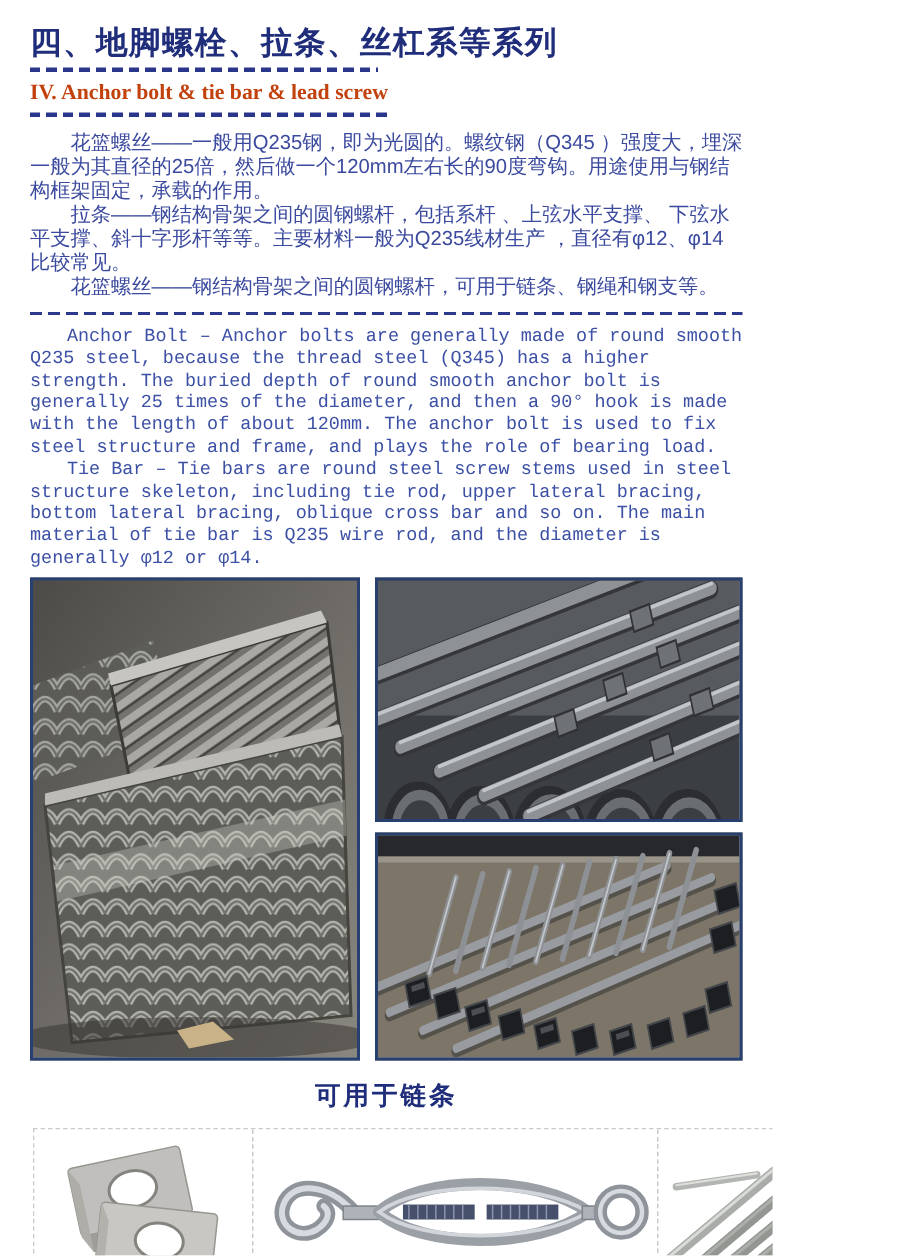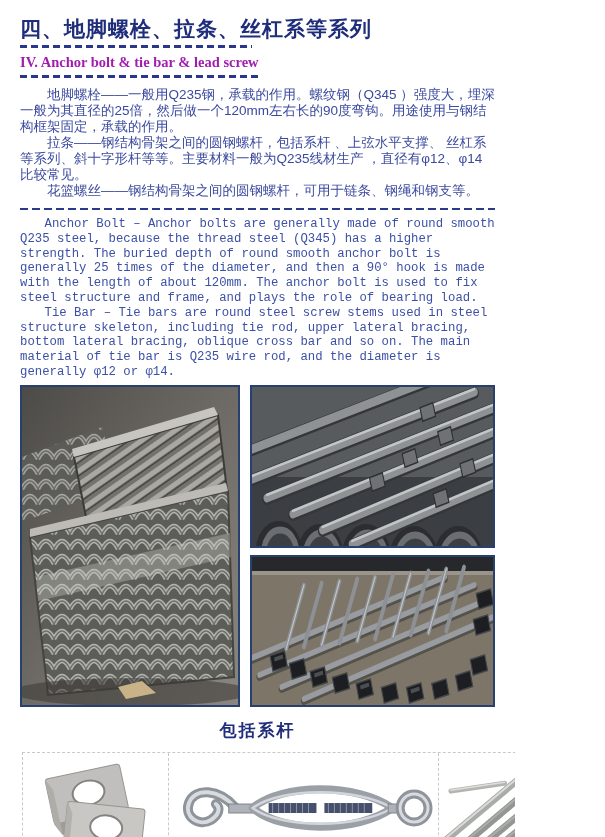--- a/index.html
+++ b/index.html
@@ -7,21 +7,21 @@
         font-family:"Liberation Sans", sans-serif;}
   .content{padding:16px 20px 0 20px;}
 
   
   .title-cn{margin:0;font-size:21px;line-height:26px;font-weight:bold;color:#1f2d7b;letter-spacing:1px;}
   .dash{height:3px;margin:3px 0 5px 0;
         background:repeating-linear-gradient(90deg,#2a368c 0 7px,transparent 7px 11px);}
   .dash.d1{width:232px;}
   .dash.d2{width:242px;margin-top:4px;}
   .title-en{margin:0;font-family:"Liberation Serif", serif;font-size:14.5px;line-height:18px;
-            font-weight:bold;color:#a21caf;}
+            font-weight:bold;color:#c2410c;}
 
   
   .cn-text{margin-top:9px;color:#3b4a9e;font-size:13.5px;line-height:16px;}
   .cn-text p{margin:0;text-indent:2em;}
 
   .divider{height:2px;margin:9px 0 7px 0;
            background:repeating-linear-gradient(90deg,#2c3a8c 0 8px,transparent 8px 12px);}
 
   
   .en-text{color:#3c50a5;font-size:12.3px;line-height:14.8px;}
@@ -58,22 +58,22 @@
   <div class="content">
 
     <header>
       <h1 class="title-cn">四、地脚螺栓、拉条、丝杠系等系列</h1>
       <div class="dash d1"></div>
       <h2 class="title-en">IV. Anchor bolt &amp; tie bar &amp; lead screw</h2>
       <div class="dash d2"></div>
     </header>
 
     <section class="cn-text">
-      <p>地脚螺栓——一般用Q235钢，承载的作用。螺纹钢（Q345 ）强度大，埋深一般为其直径的25倍，然后做一个120mm左右长的90度弯钩。用途使用与钢结构框架固定，承载的作用。</p>
-      <p>拉条——钢结构骨架之间的圆钢螺杆，包括系杆 、上弦水平支撑、 丝杠系等系列、斜十字形杆等等。主要材料一般为Q235线材生产 ，直径有φ12、φ14比较常见。</p>
+      <p>花篮螺丝——一般用Q235钢，即为光圆的。螺纹钢（Q345 ）强度大，埋深一般为其直径的25倍，然后做一个120mm左右长的90度弯钩。用途使用与钢结构框架固定，承载的作用。</p>
+      <p>拉条——钢结构骨架之间的圆钢螺杆，包括系杆 、上弦水平支撑、 下弦水平支撑、斜十字形杆等等。主要材料一般为Q235线材生产 ，直径有φ12、φ14比较常见。</p>
       <p>花篮螺丝——钢结构骨架之间的圆钢螺杆，可用于链条、钢绳和钢支等。</p>
     </section>
 
     <div class="divider"></div>
 
     <section class="en-text">
       <p>Anchor Bolt –  Anchor bolts are generally made of round smooth Q235 steel, because the thread steel (Q345) has a higher strength. The buried depth of round smooth anchor bolt is generally 25 times of the diameter, and then a 90°  hook is made with the length of about 120mm. The anchor bolt is used to fix steel structure and frame, and plays the role of bearing load.</p>
       <p>Tie Bar  –  Tie bars are round steel screw stems used in steel structure skeleton, including tie rod, upper lateral bracing, bottom lateral bracing, oblique cross bar and so on. The main material of tie bar is Q235 wire rod, and the diameter is generally φ12 or φ14.</p>
     </section>
 
@@ -234,21 +234,21 @@
               <rect x="84" y="115" width="12" height="4" transform="rotate(-14 90 117)"></rect>
               <rect x="146" y="127" width="12" height="4" transform="rotate(-14 152 129)"></rect>
               <rect x="214" y="131" width="12" height="4" transform="rotate(-14 220 133)"></rect>
             </g>
           </svg>
         </figure>
 
       </div>
     </section>
 
-    <div class="gallery-caption">包括系杆</div>
+    <div class="gallery-caption">可用于链条</div>
 
     <section class="products">
 
       <div class="product-cell">
         <svg viewBox="0 0 137 109">
           <g transform="rotate(-12 60 38)">
             <rect x="22" y="14" width="76" height="46" rx="3" fill="#c0bfbd" stroke="#96958f" stroke-width="1"></rect>
             <polygon points="22,60 98,60 104,72 28,72" fill="#9e9d98"></polygon>
             <polygon points="22,14 22,60 28,72 28,26" fill="#aeada8"></polygon>
             <ellipse cx="62" cy="36" rx="16" ry="12" fill="#ffffff" stroke="#84837e" stroke-width="2"></ellipse>

